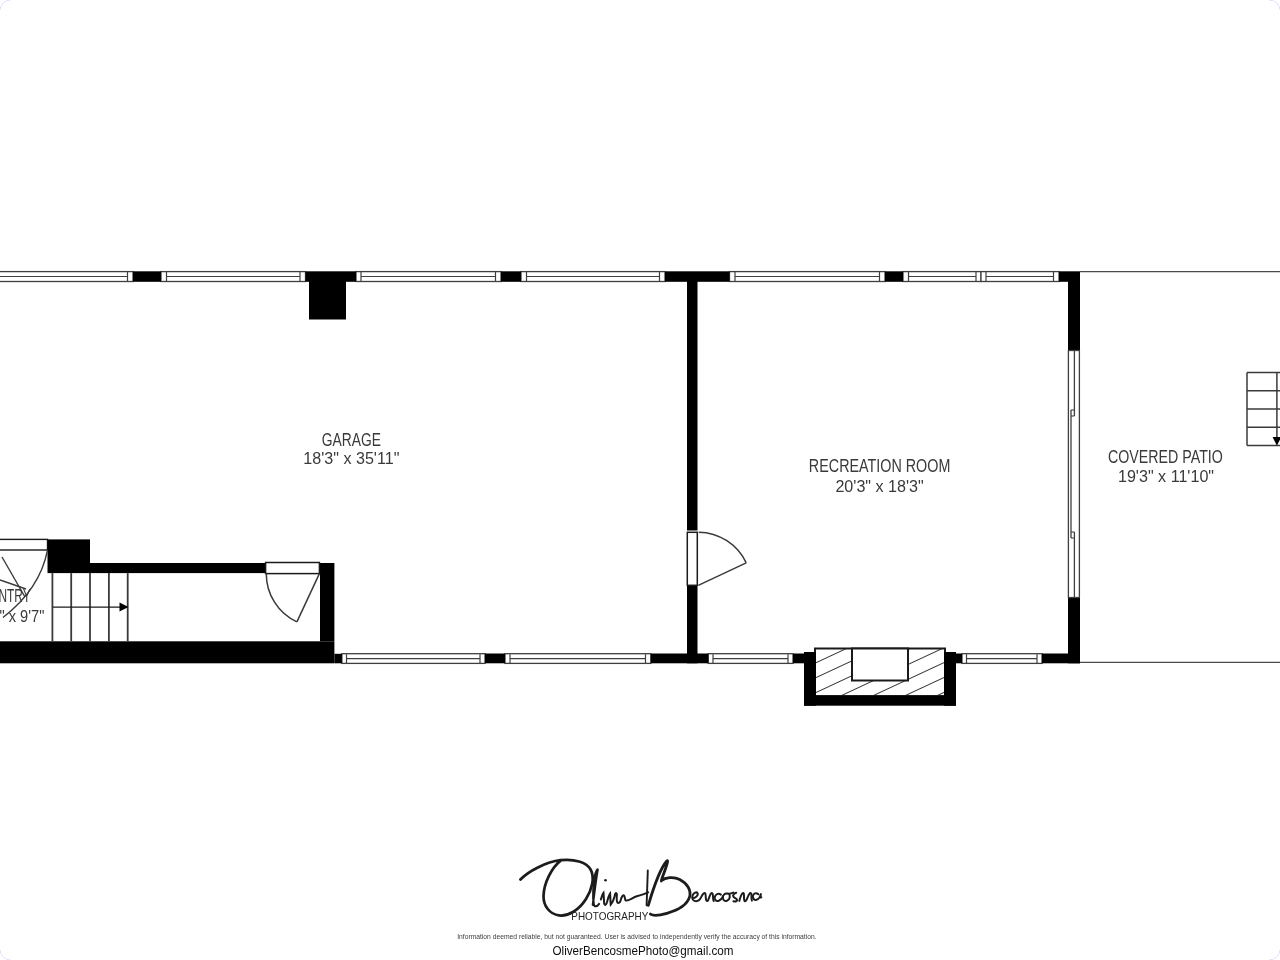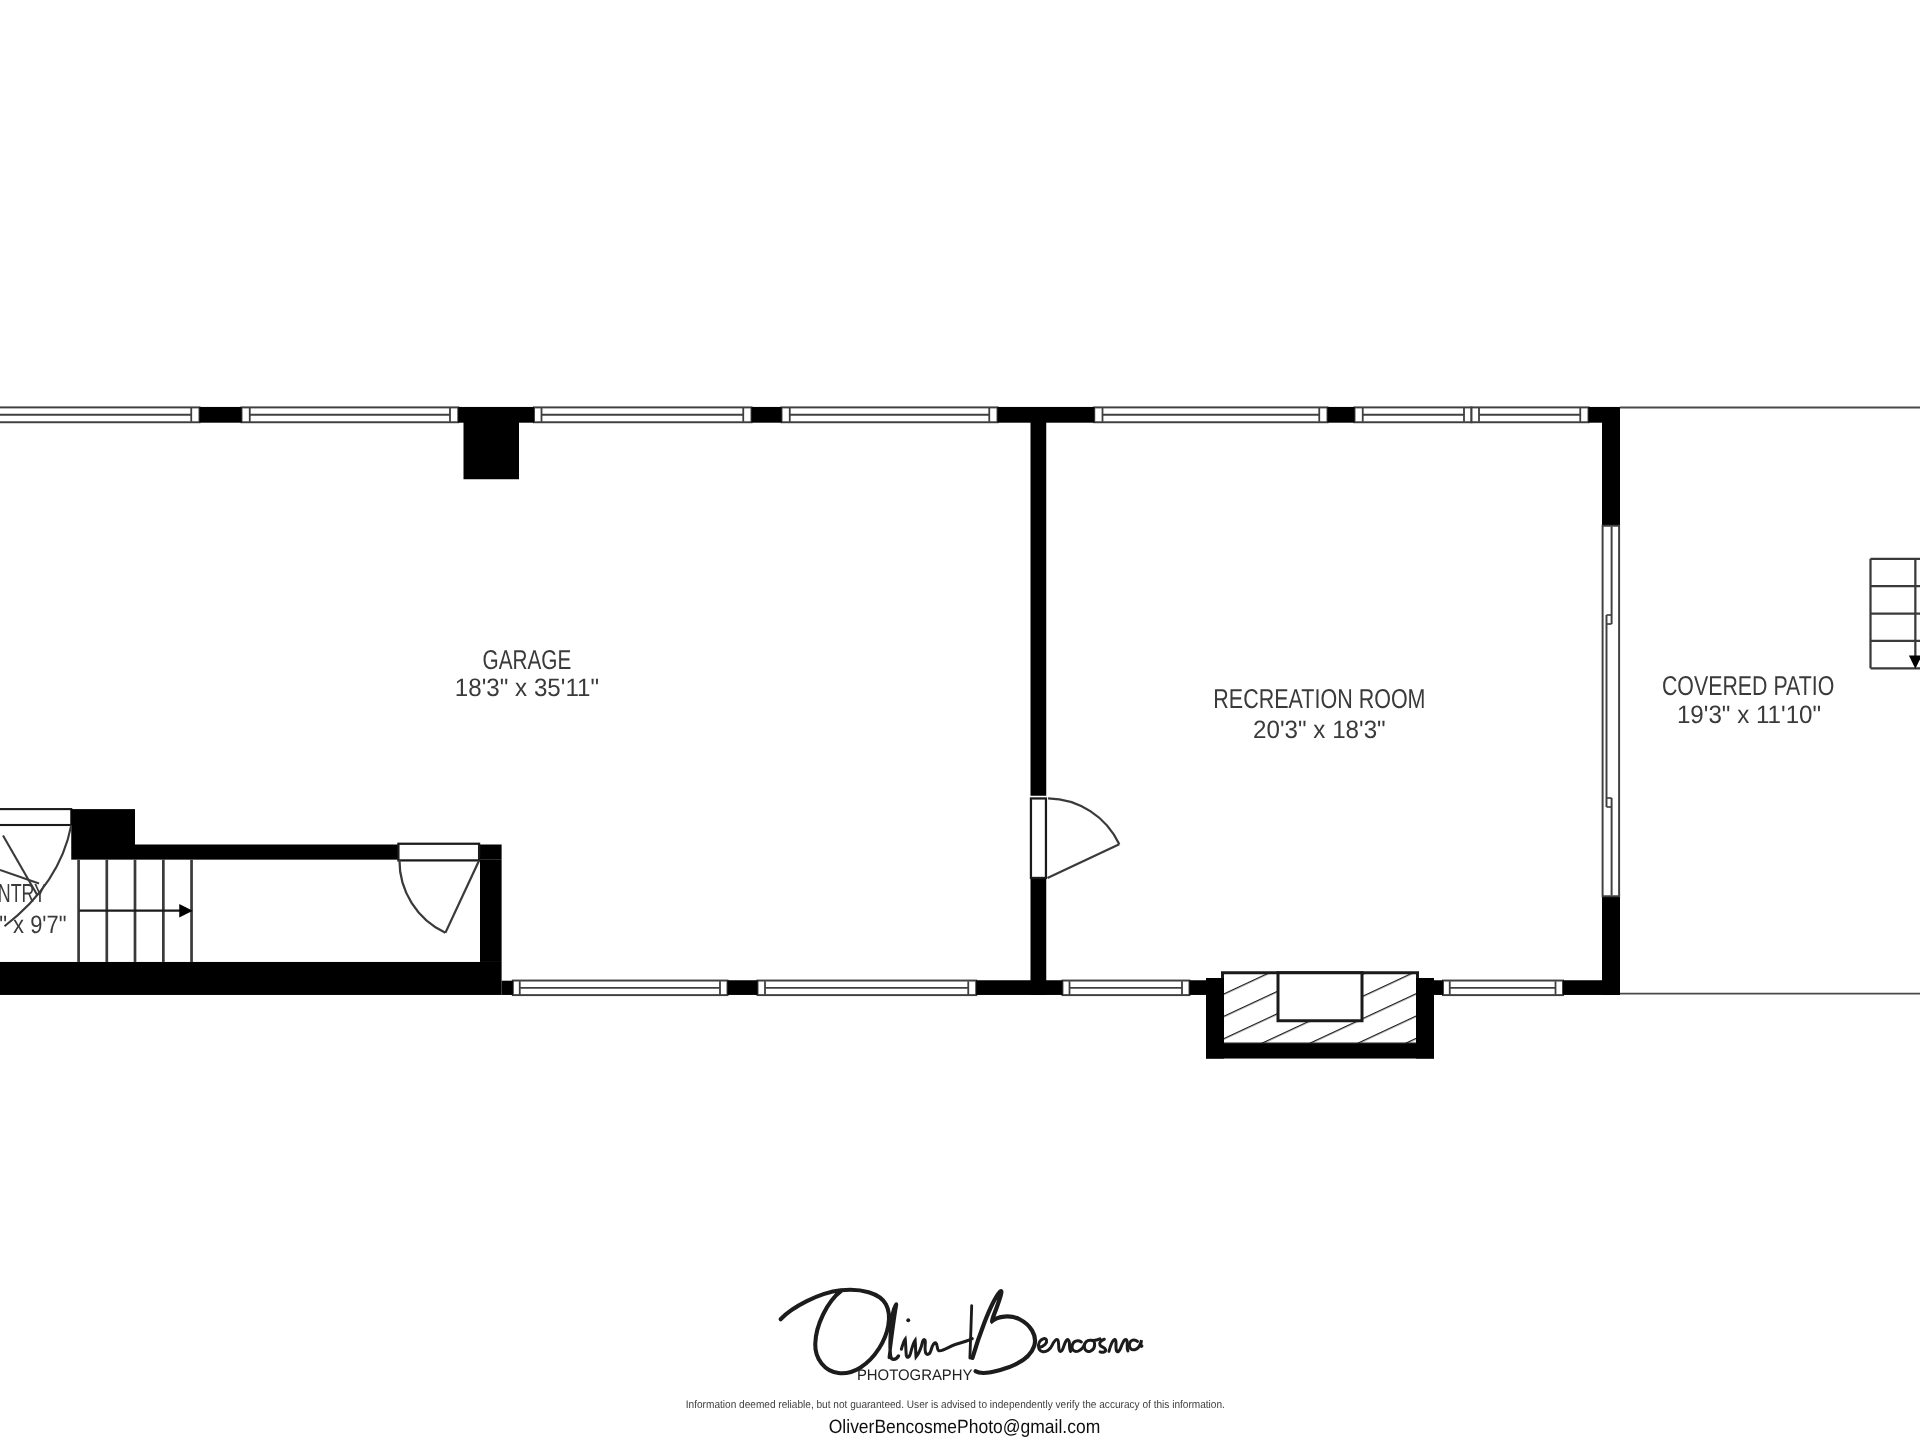--- a/index.html
+++ b/index.html
@@ -1,17 +1,17 @@
 <!DOCTYPE html>
 <html><head>
 <meta charset="utf-8">
 <style>
   html,body{margin:0;padding:0;background:#ffffff;}
   #page{position:relative;width:1280px;height:960px;background:#8b5cf6;overflow:hidden;
-        font-family:"Liberation Sans", sans-serif;}
+        font-family:"Liberation Sans", sans-serif;border-radius:11px;}
   svg{display:block;}
 </style>
 </head>
 <body>
 <div id="page">
 <svg width="1280" height="960" viewBox="0 0 1280 960">
 <rect x="0" y="0" width="1280" height="960" fill="#ffffff"></rect>
 <defs>
 <pattern id="hatch" width="13.5" height="13.5" patternUnits="userSpaceOnUse" patternTransform="rotate(-25)">
   <rect width="13.5" height="13.5" fill="#ffffff"></rect>

